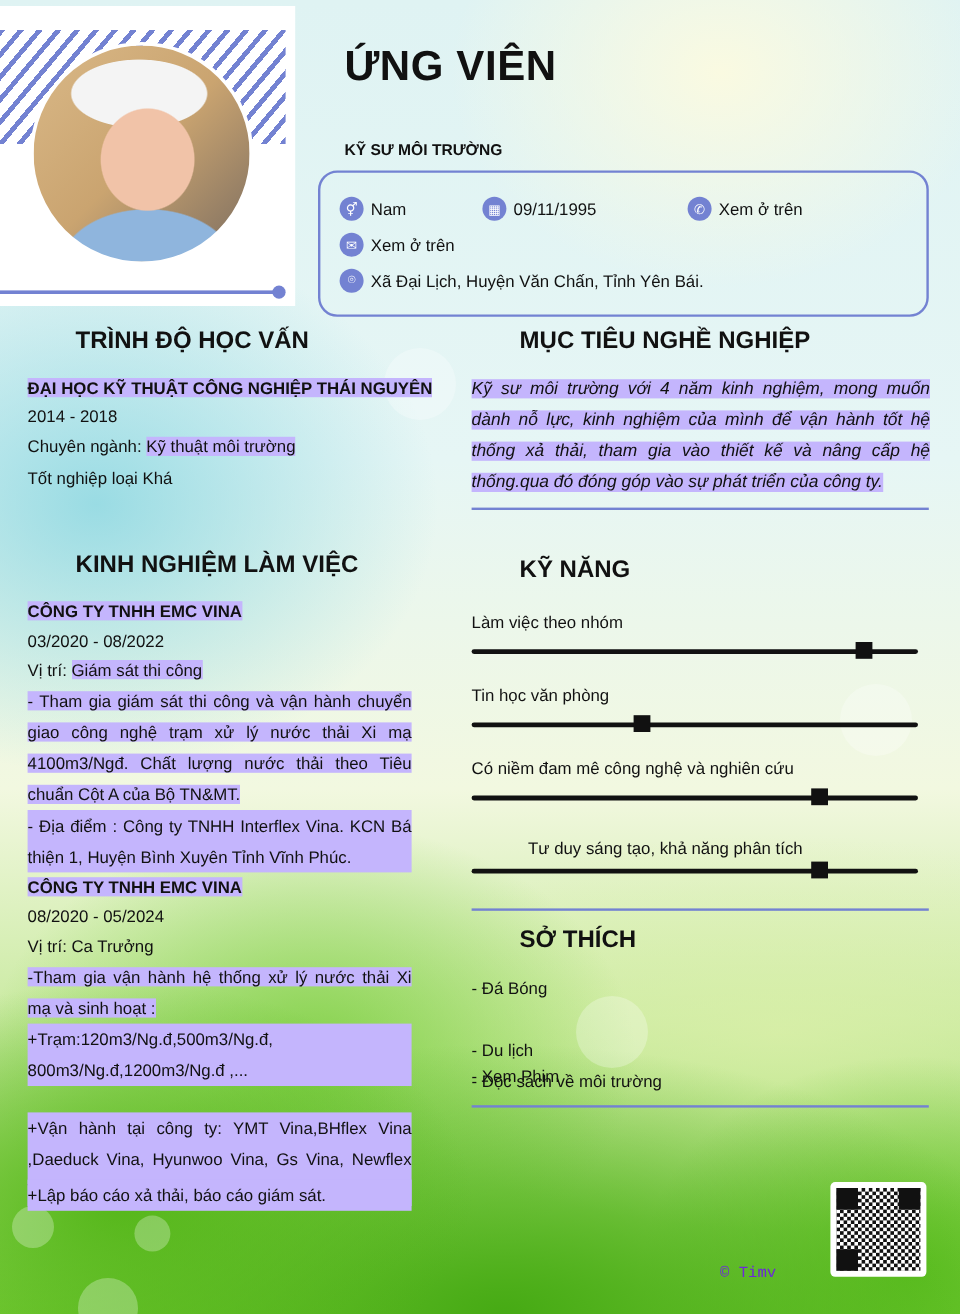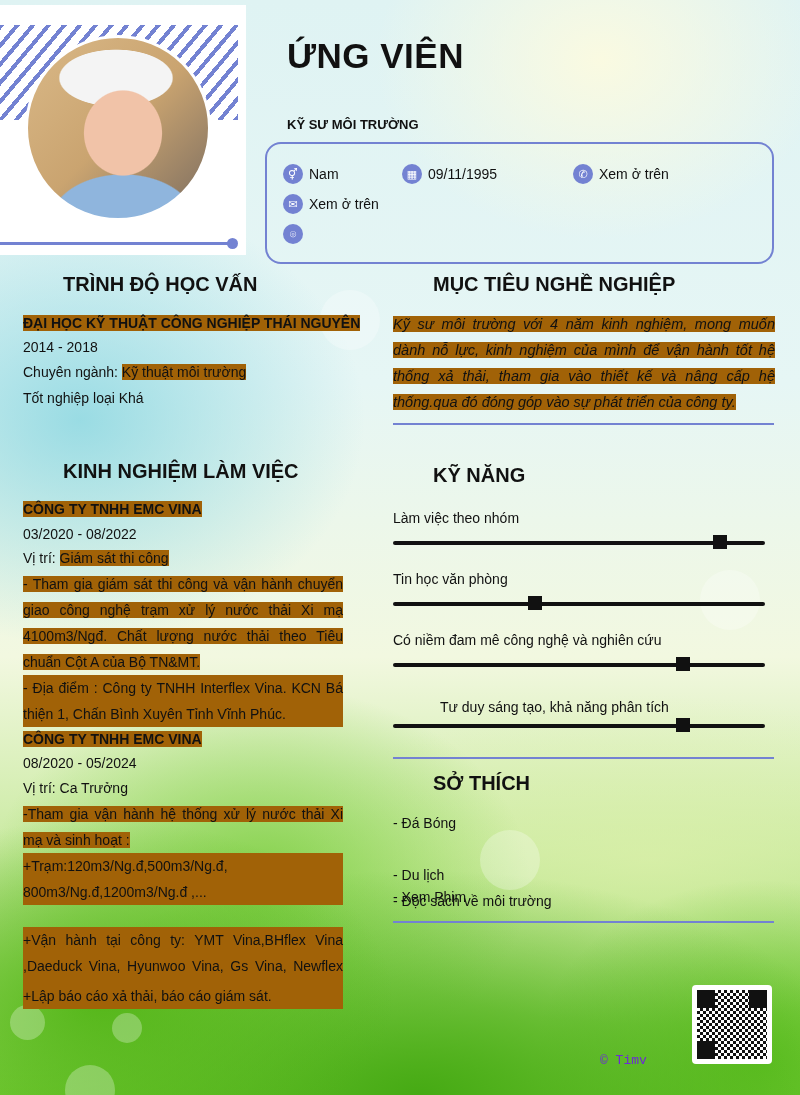--- a/index.html
+++ b/index.html
@@ -51,21 +51,21 @@
     border:2px solid #7382d2; border-radius:16px;
   }
   .ci { position:absolute; display:flex; align-items:center; font-size:14px; }
   .ci .ic {
     width:20px; height:20px; border-radius:50%; background:#7382d2; color:#fff;
     display:flex; align-items:center; justify-content:center; font-size:11px; margin-right:6px;
   }
 
   .sec-title { position:absolute; font-size:20px; font-weight:bold; }
   .txt { position:absolute; font-size:14px; line-height:26px; }
-  .hl { background:#a16207; }
+  .hl { background:#c4b5fd; }
   .just { text-align:justify; text-align-last:auto; }
 
   .divider { position:absolute; left:393px; width:381px; height:2px; background:#7382d2; }
 
   .skill-label { position:absolute; left:393px; font-size:14px; }
   .skill-track { position:absolute; left:393px; width:372px; height:4px; background:#111; border-radius:2px; }
   .skill-knob { position:absolute; top:-6px; width:14px; height:14px; background:#111; }
 
   .qr {
     position:absolute; left:692px; top:985px; width:80px; height:79px; background:#fff; border-radius:4px; padding:5px;
@@ -114,41 +114,42 @@
   <div class="ci" style="left:306px;top:20px;">
     <span class="ic">✆</span>
     <span>Xem ở trên</span>
   </div>
   <div class="ci" style="left:16px;top:50px;">
     <span class="ic">✉</span>
     <span>Xem ở trên</span>
   </div>
   <div class="ci" style="left:16px;top:80px;">
     <span class="ic">⌾</span>
+    <span>Xã Đại Lịch, Huyện Văn Chấn, Tỉnh Yên Bái.</span>
   </div>
 </div>
 
 <div class="sec-title" style="left:63px;top:273px;">TRÌNH ĐỘ HỌC VẤN</div>
 <div class="txt" style="left:23px;top:310px;font-weight:bold;"><span class="hl">ĐẠI HỌC KỸ THUẬT CÔNG NGHIỆP THÁI NGUYÊN</span></div>
 <div class="txt" style="left:23px;top:334px;">2014 - 2018</div>
 <div class="txt" style="left:23px;top:359px;"><span>Chuyên ngành: </span><span class="hl">Kỹ thuật môi trường</span></div>
 <div class="txt" style="left:23px;top:385px;">Tốt nghiệp loại Khá</div>
 
 <div class="sec-title" style="left:433px;top:273px;">MỤC TIÊU NGHỀ NGHIỆP</div>
 <div class="txt just" style="left:393px;top:311px;width:382px;font-style:italic;font-size:14.5px;"><span class="hl">Kỹ sư môi trường với 4 năm kinh nghiệm, mong muốn dành nỗ lực, kinh nghiệm của mình để vận hành tốt hệ thống xả thải, tham gia vào thiết kế và nâng cấp hệ thống.qua đó đóng góp vào sự phát triển của công ty.</span></div>
 <div class="divider" style="top:423px;"></div>
 
 <div class="sec-title" style="left:63px;top:460px;">KINH NGHIỆM LÀM VIỆC</div>
 
 <div>
   <div class="txt" style="left:23px;top:496px;font-weight:bold;"><span class="hl">CÔNG TY TNHH EMC VINA</span></div>
   <div class="txt" style="left:23px;top:521px;">03/2020 - 08/2022</div>
   <div class="txt" style="left:23px;top:545px;"><span>Vị trí: </span><span class="hl">Giám sát thi công</span></div>
   <div class="txt just" style="left:23px;top:571px;width:320px;"><span class="hl">- Tham gia giám sát thi công và vận hành chuyển giao công nghệ trạm xử lý nước thải Xi mạ 4100m3/Ngđ. Chất lượng nước thải theo Tiêu chuẩn Cột A của Bộ TN&amp;MT.</span></div>
-  <div class="txt just hl" style="left:23px;top:675px;width:320px;">- Địa điểm : Công ty TNHH Interflex Vina. KCN Bá thiện 1, Chấn Bình Xuyên Tỉnh Vĩnh Phúc.</div>
+  <div class="txt just hl" style="left:23px;top:675px;width:320px;">- Địa điểm : Công ty TNHH Interflex Vina. KCN Bá thiện 1, Huyện Bình Xuyên Tỉnh Vĩnh Phúc.</div>
 </div>
 
 <div>
   <div class="txt" style="left:23px;top:726px;font-weight:bold;"><span class="hl">CÔNG TY TNHH EMC VINA</span></div>
   <div class="txt" style="left:23px;top:750px;">08/2020 - 05/2024</div>
   <div class="txt" style="left:23px;top:775px;"><span>Vị trí: </span><span>Ca Trưởng</span></div>
   <div class="txt just" style="left:23px;top:801px;width:320px;"><span class="hl">-Tham gia vận hành hệ thống xử lý nước thải Xi mạ và sinh hoạt :</span></div>
   <div class="txt hl" style="left:23px;top:853px;width:320px;">+Trạm:120m3/Ng.đ,500m3/Ng.đ, 800m3/Ng.đ,1200m3/Ng.đ ,...</div>
   <div class="txt just hl" style="left:23px;top:905px;width:320px;margin-top:22px;">+Vận hành tại công ty: YMT Vina,BHflex Vina ,Daeduck Vina, Hyunwoo Vina, Gs Vina, Newflex Vina,</div>
   <div class="txt hl" style="left:23px;top:983px;width:320px;">+Lập báo cáo xả thải, báo cáo giám sát.</div>

